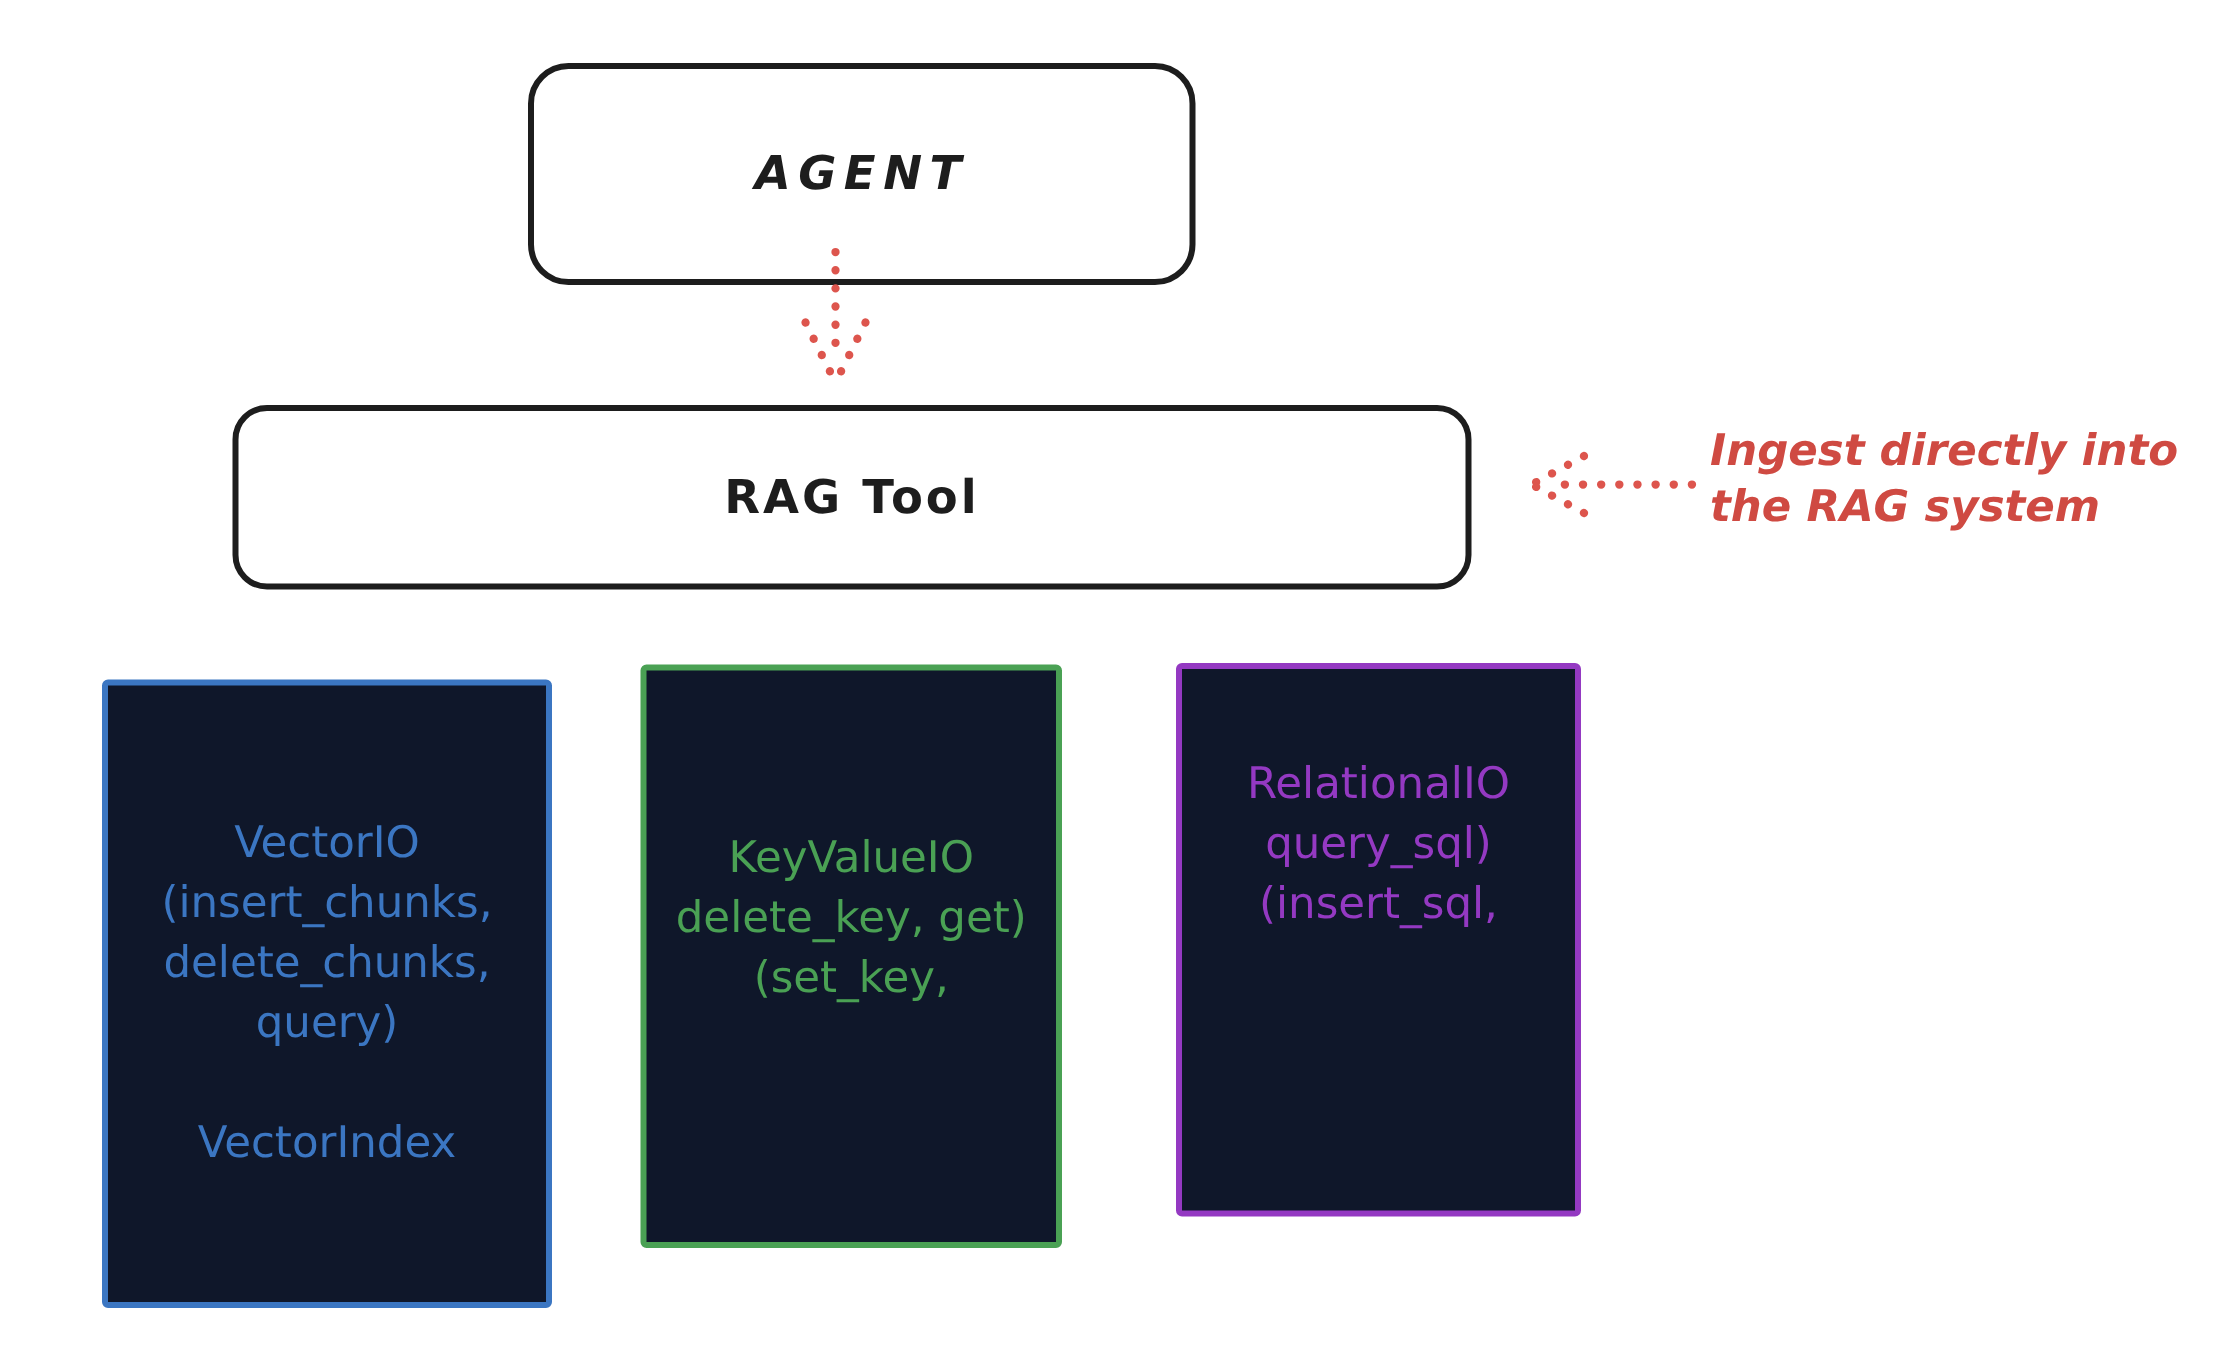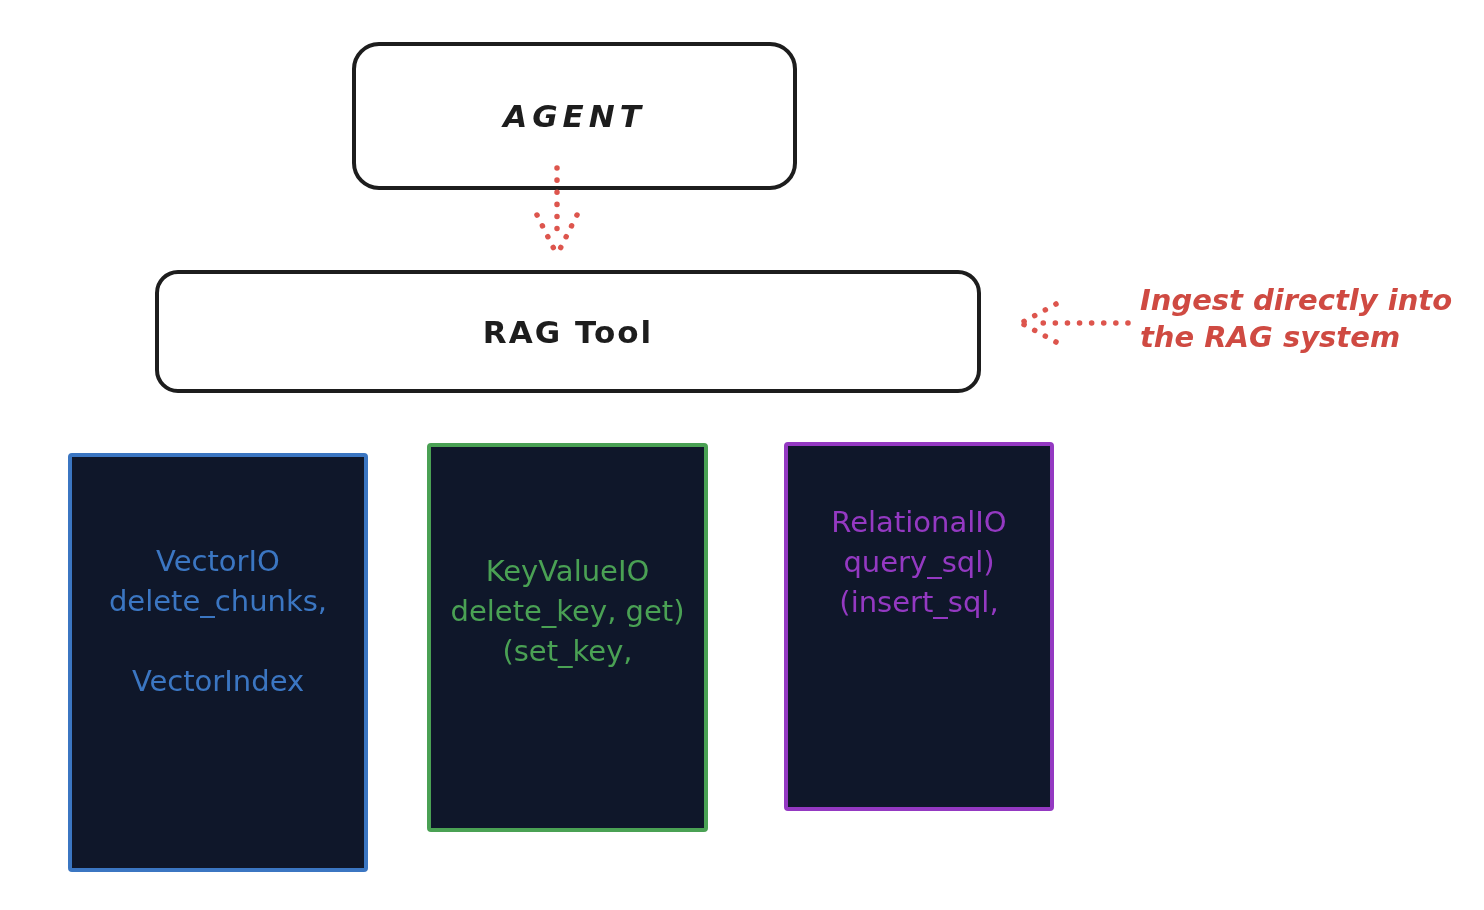--- a/index.html
+++ b/index.html
@@ -96,21 +96,23 @@
   </svg>
 
   <div class="annotation" style="color:#cf4a42;">
     <div>Ingest directly into</div>
     <div>the RAG system</div>
   </div>
 
   <div class="storage vector" style="color:#3b76c2;">
     <div>
         <div>VectorIO</div>
+        <div>(insert_chunks,</div>
         <div>delete_chunks,</div>
+        <div>query)</div>
       </div>
     <div class="spacer"></div>
     <div>VectorIndex</div>
   </div>
 
   <div class="storage keyvalue" style="color:#4aa154;">
     <div>
         <div>KeyValueIO</div>
         <div>delete_key, get)</div>
         <div>(set_key,</div>

